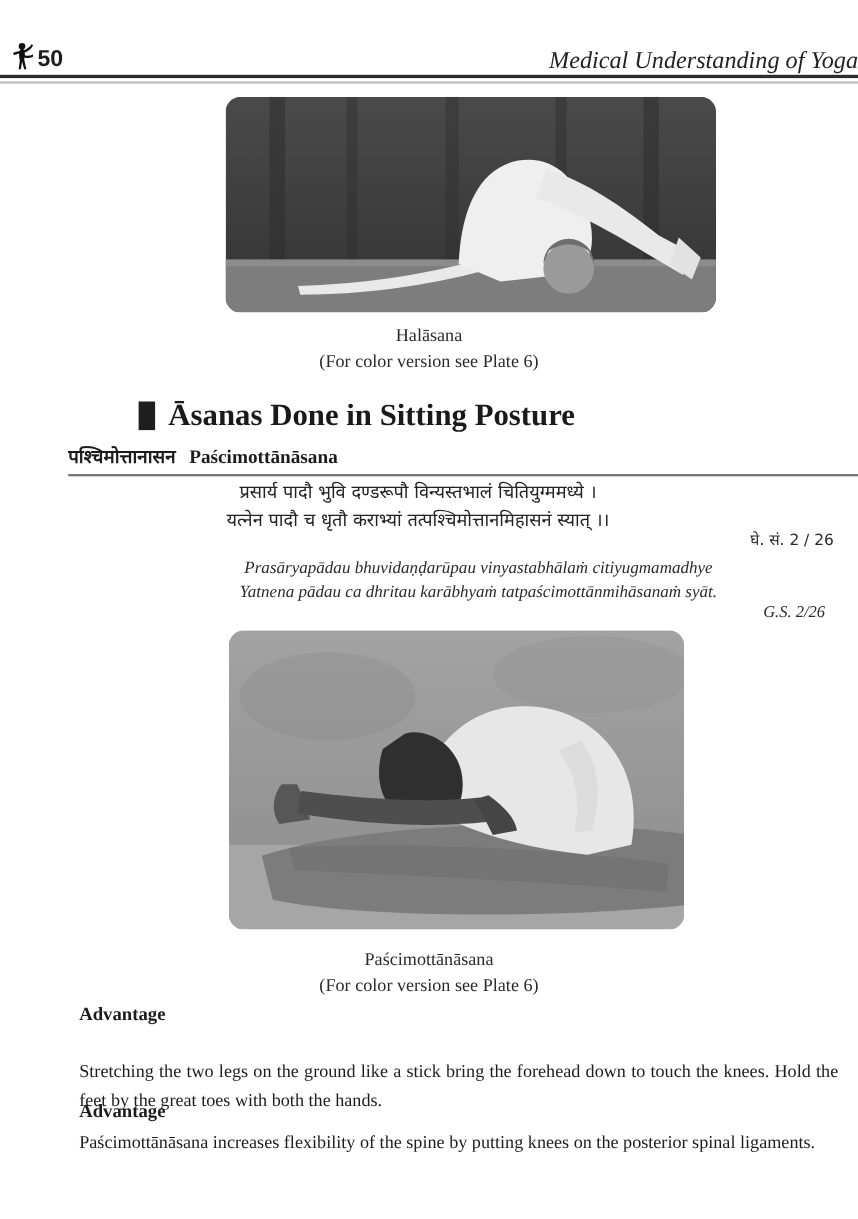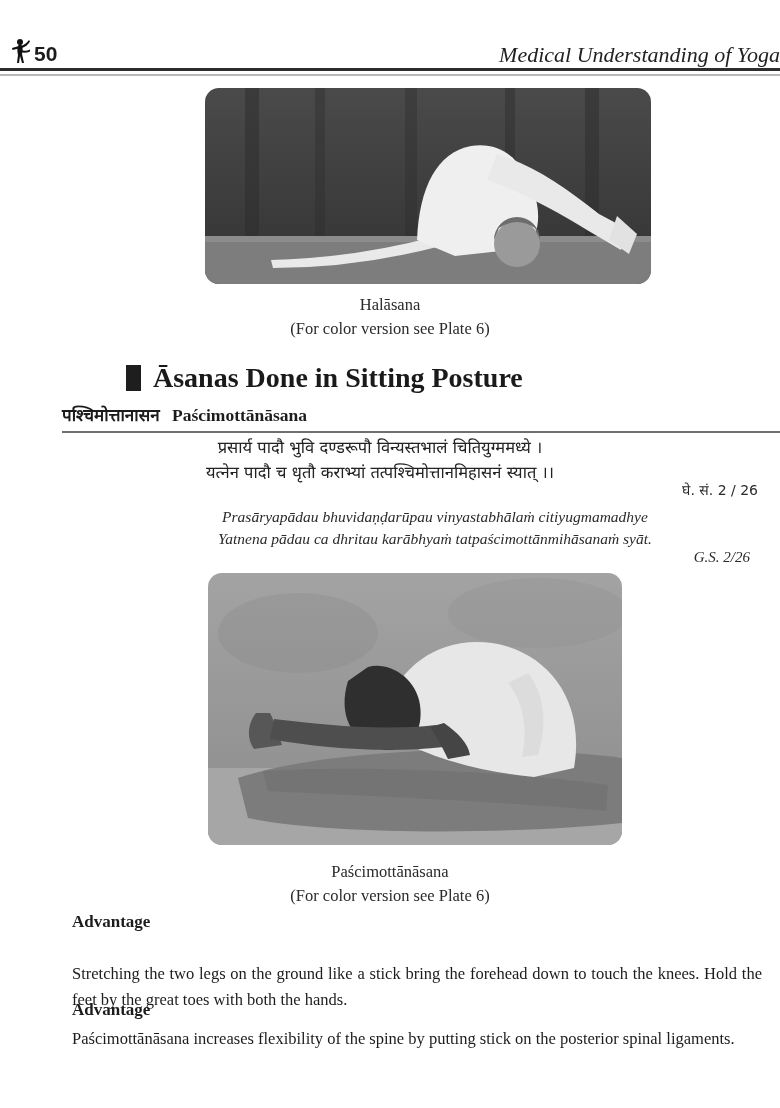--- a/index.html
+++ b/index.html
@@ -196,15 +196,15 @@
 
   <div class="caption caption2">
     <div class="cap-name">Paścimottānāsana</div>
     <div class="cap-note">(For color version see Plate 6)</div>
   </div>
 
   <div class="proc-head">Advantage</div>
   <div class="proc-text">Stretching the two legs on the ground like a stick bring the forehead down to touch the knees. Hold the feet by the great toes with both the hands.</div>
 
   <div class="adv-head">Advantage</div>
-  <div class="adv-text">Paścimottānāsana increases flexibility of the spine by putting stick on the posterior spinal ligaments.</div>
+  <div class="adv-text">Paścimottānāsana increases flexibility of the spine by putting knees on the posterior spinal ligaments.</div>
 
 </div>
 
 </body></html>

